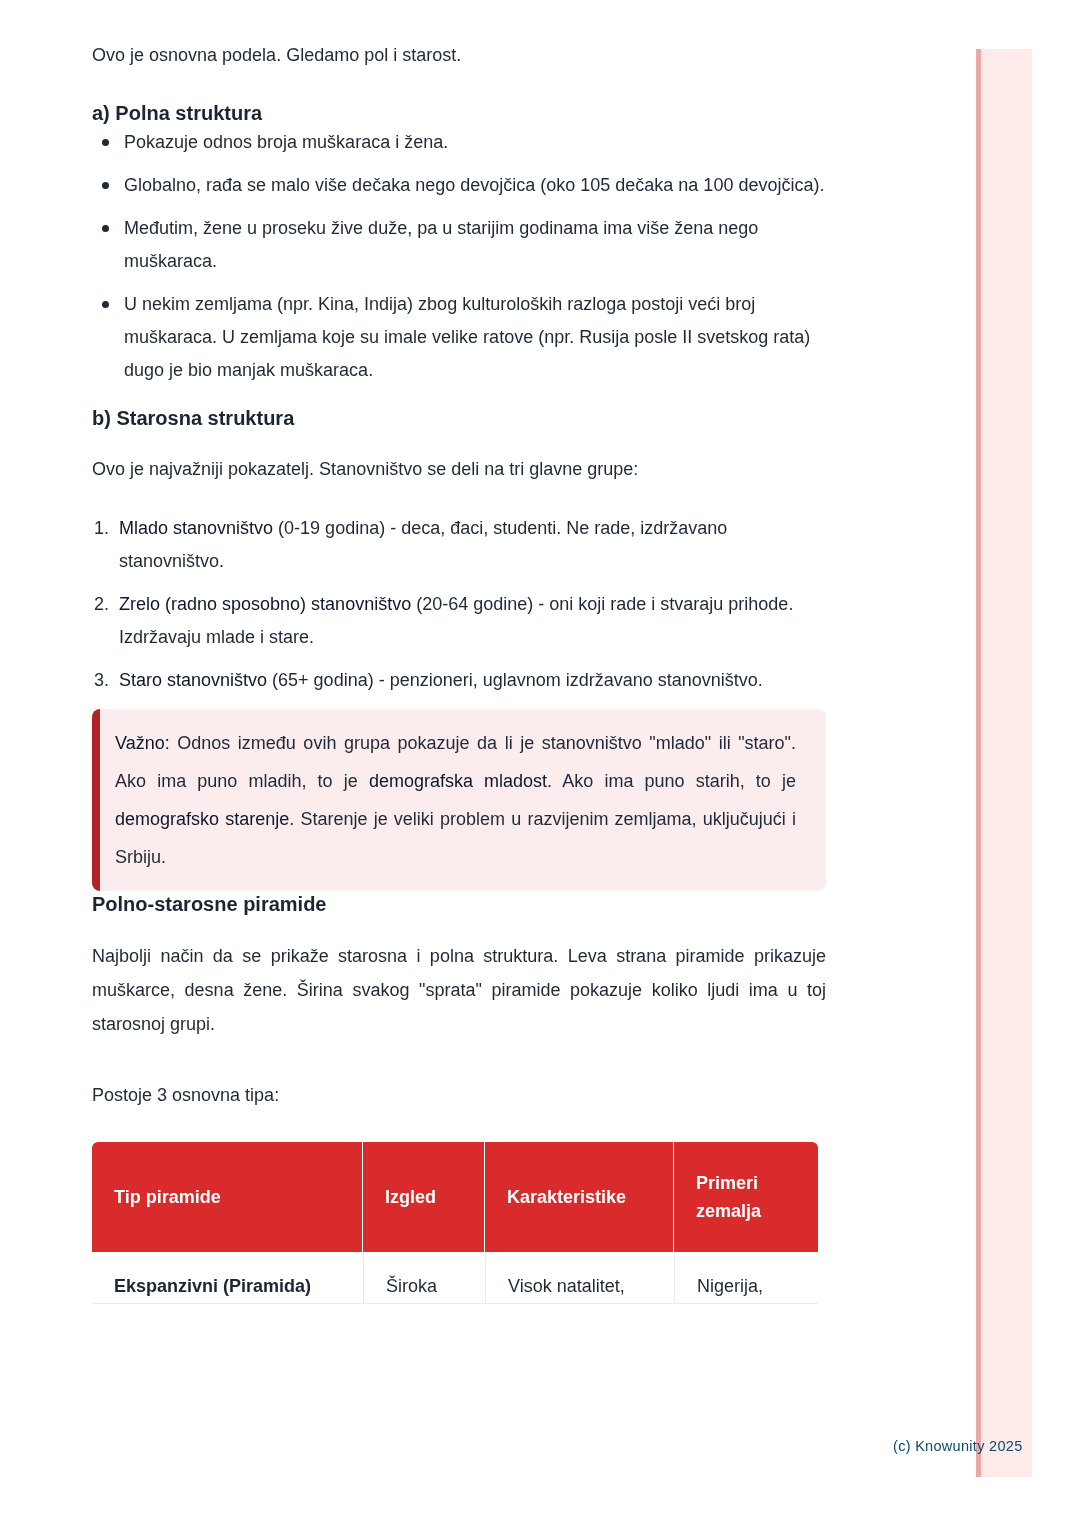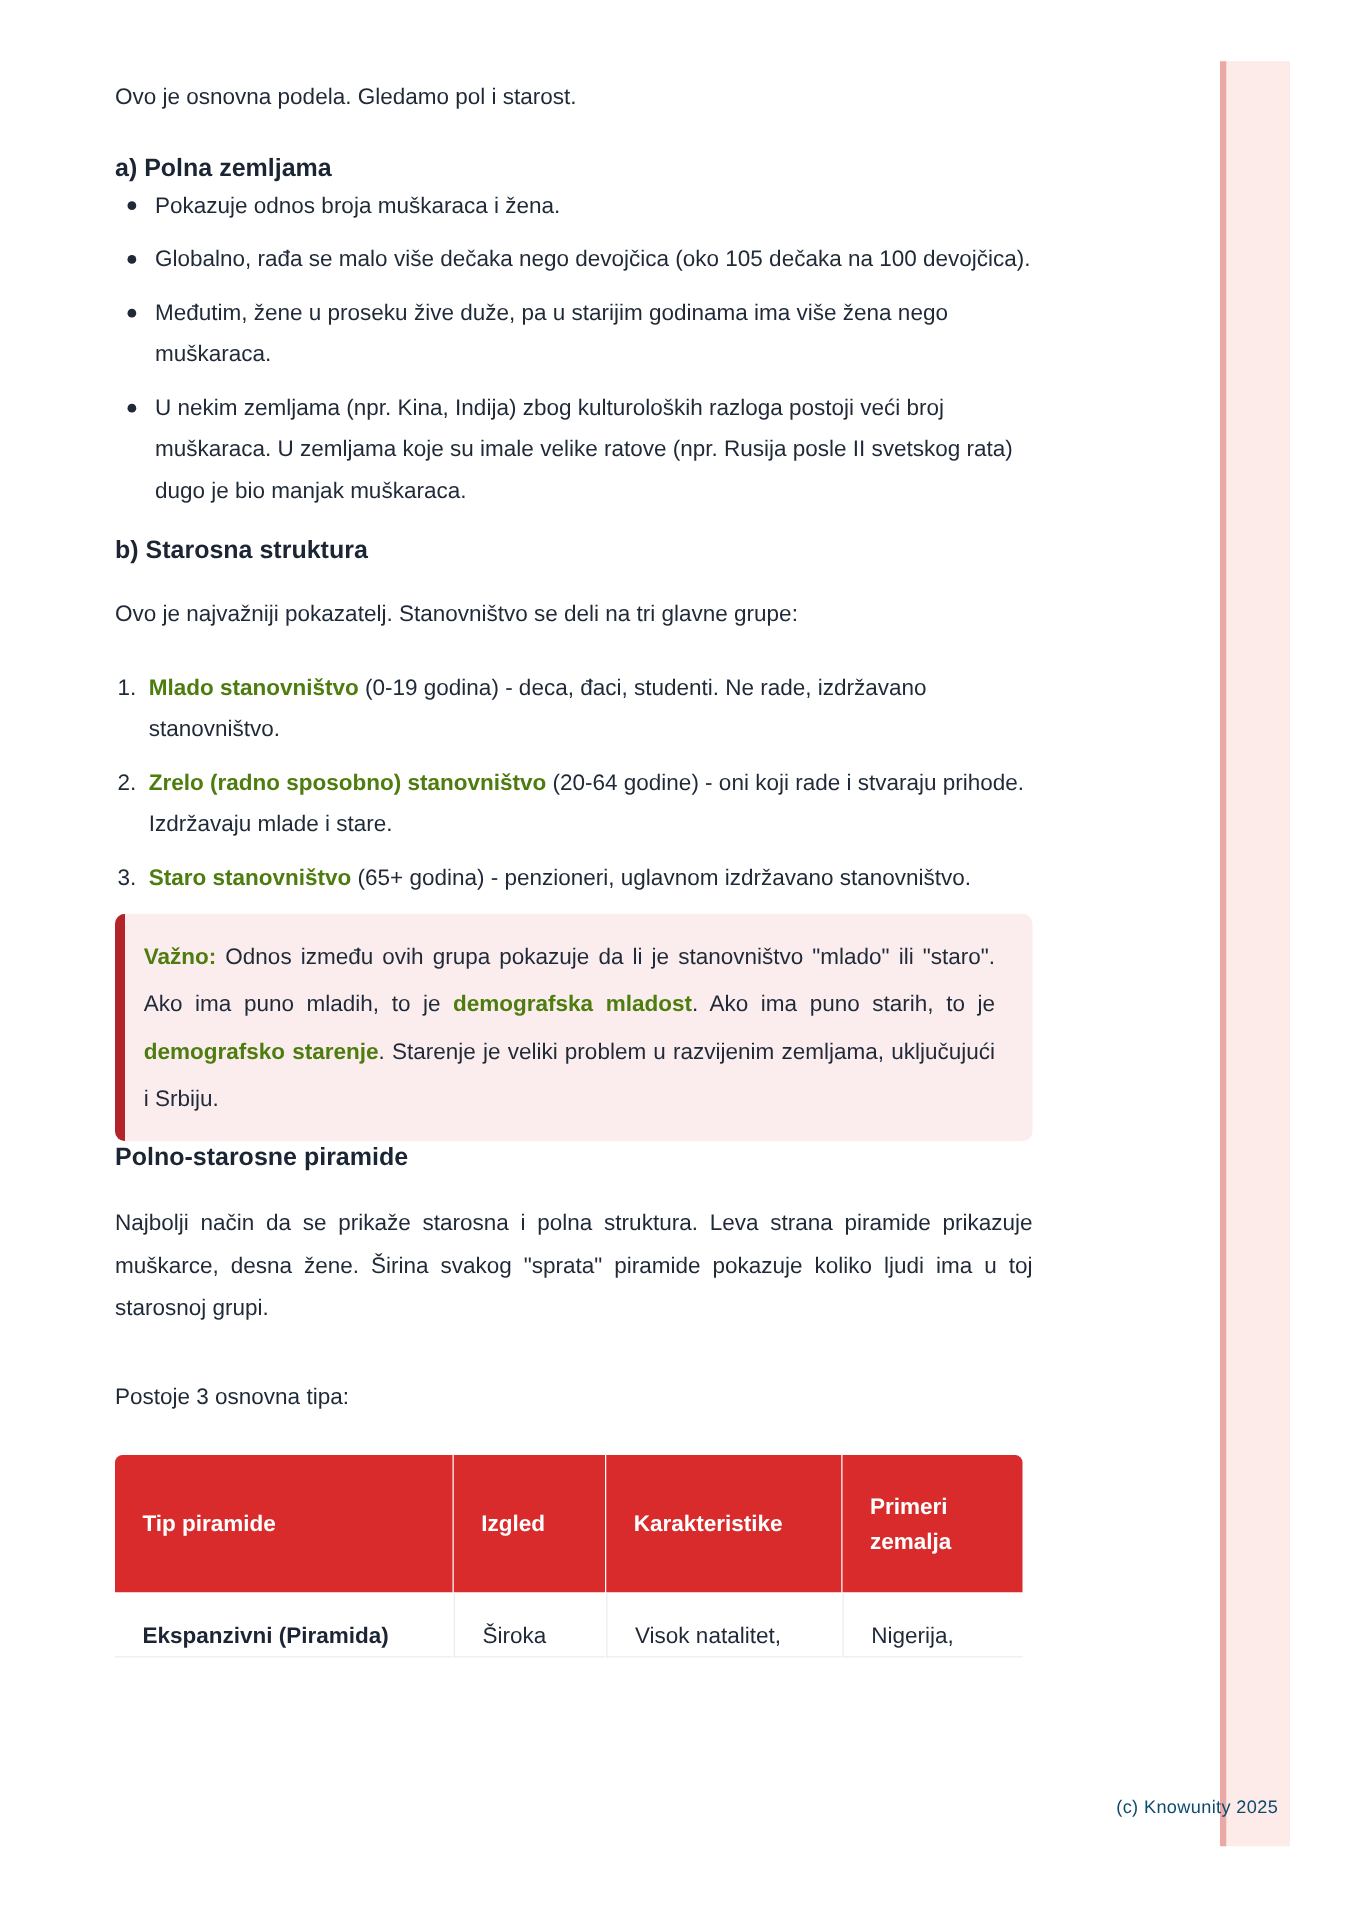--- a/index.html
+++ b/index.html
@@ -35,21 +35,21 @@
     white-space: nowrap;
   }
   .content {
     position: absolute;
     left: 92px;
     top: 0;
     width: 734px;
     z-index: 2;
   }
   .content p { font-size: 18px; line-height: 33px; }
-  p.intro { margin-top: 61px; }
+  p.intro { margin-top: 39px; }
   h2 { font-size: 20px; line-height: 26px; font-weight: bold; color: #1c2534; }
   h2.sec-a { margin-top: 28px; }
   h2.sec-b { margin-top: 18px; }
   h3.pyr { font-size: 20px; line-height: 26px; font-weight: bold; color: #1c2534; }
 
   ul.bullets { list-style: none; }
   ul.bullets li {
     position: relative;
     padding-left: 32px;
     font-size: 18px;
@@ -74,21 +74,21 @@
     font-size: 18px;
     line-height: 33px;
     margin-bottom: 10px;
   }
   ol.numbered li::before {
     content: counter(n) ".";
     position: absolute;
     left: 2px;
     top: 0;
   }
-  strong { font-weight: bold; color: #4d7c0f; }
+  strong { font-weight: normal; color: #0f172a; }
 
   .callout {
     margin-top: 12px;
     background: #fbedee;
     border-left: 8px solid #b2242a;
     border-radius: 8px;
     padding: 15px 30px 15px 15px;
   }
   .callout p {
     font-size: 18px;
@@ -135,21 +135,21 @@
 <div class="page">
 
   <div class="stripe"></div>
 
   <div class="copyright">(c) Knowunity 2025</div>
 
   <main class="content">
 
     <p class="intro">Ovo je osnovna podela. Gledamo pol i starost.</p>
 
-    <h2 class="sec-a">a) Polna zemljama</h2>
+    <h2 class="sec-a">a) Polna struktura</h2>
 
     <ul class="bullets">
       <li>
         <span class="dot"></span>
         <span>Pokazuje odnos broja muškaraca i žena.</span>
       </li>
       <li>
         <span class="dot"></span>
         <span>Globalno, rađa se malo više dečaka nego devojčica (oko 105 dečaka na 100 devojčica).</span>
       </li>

